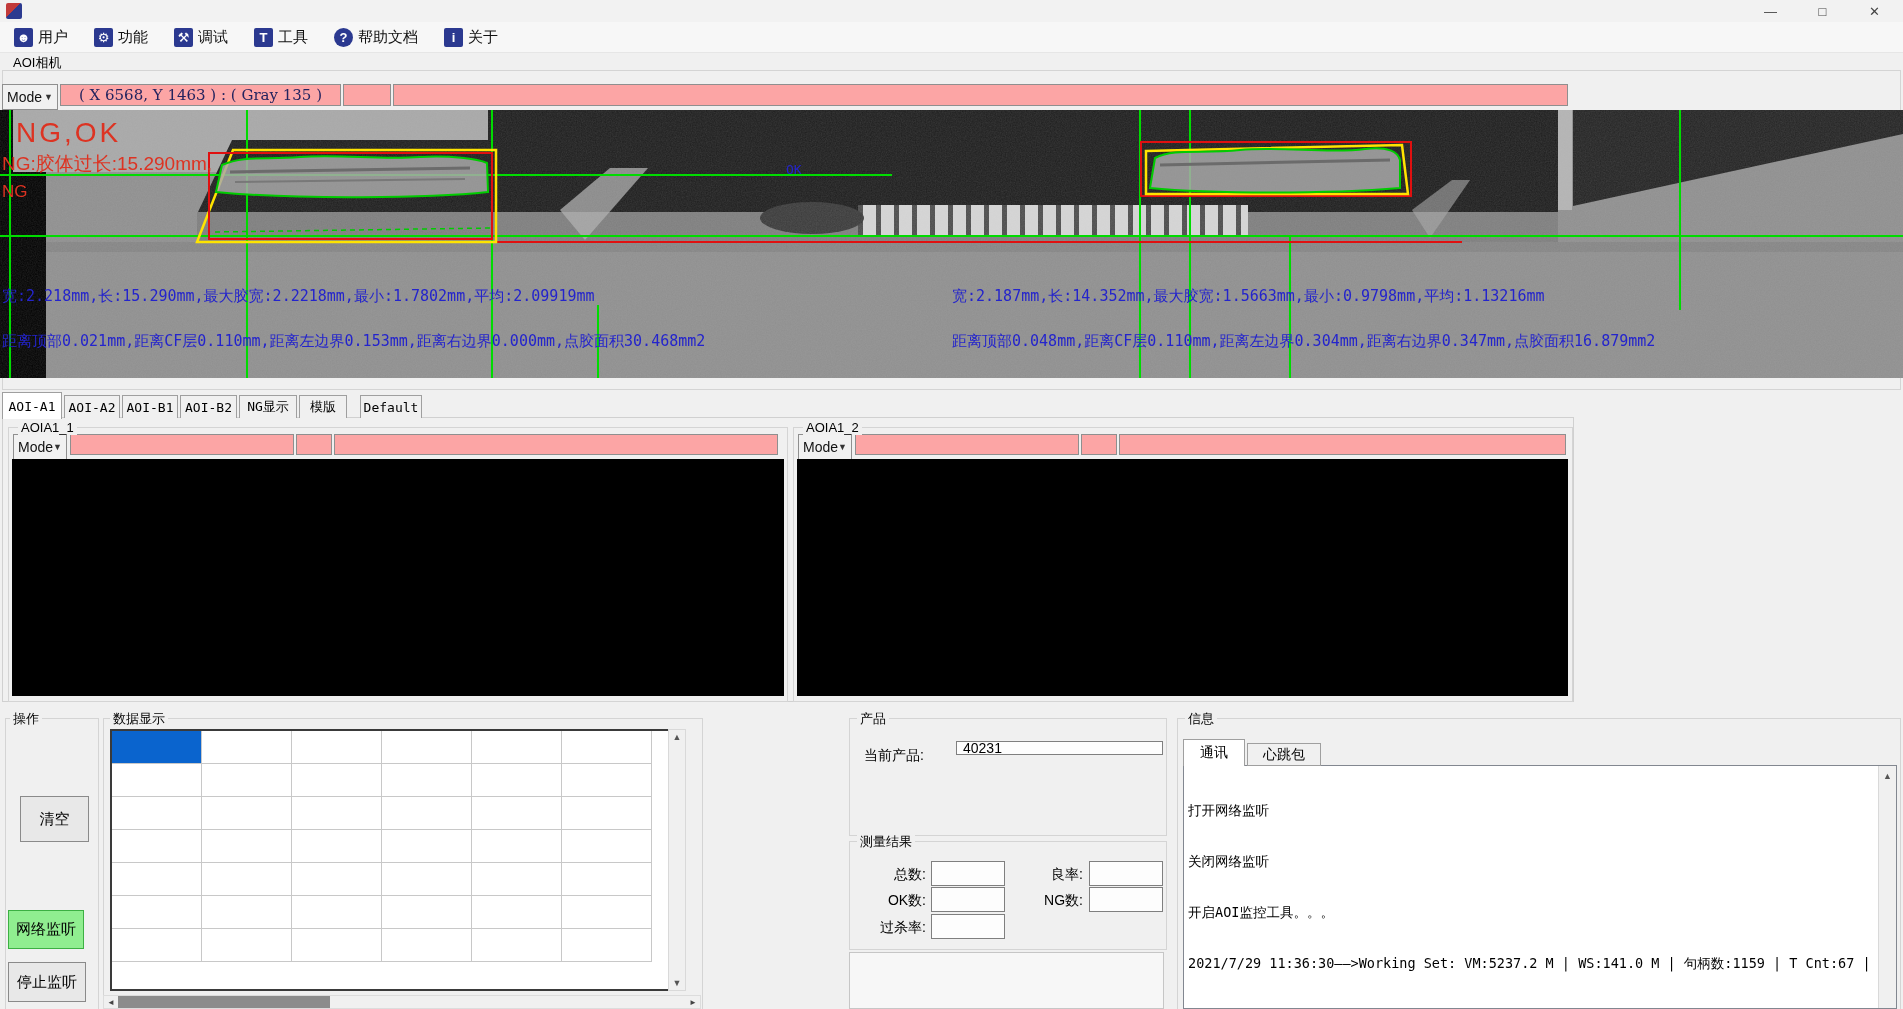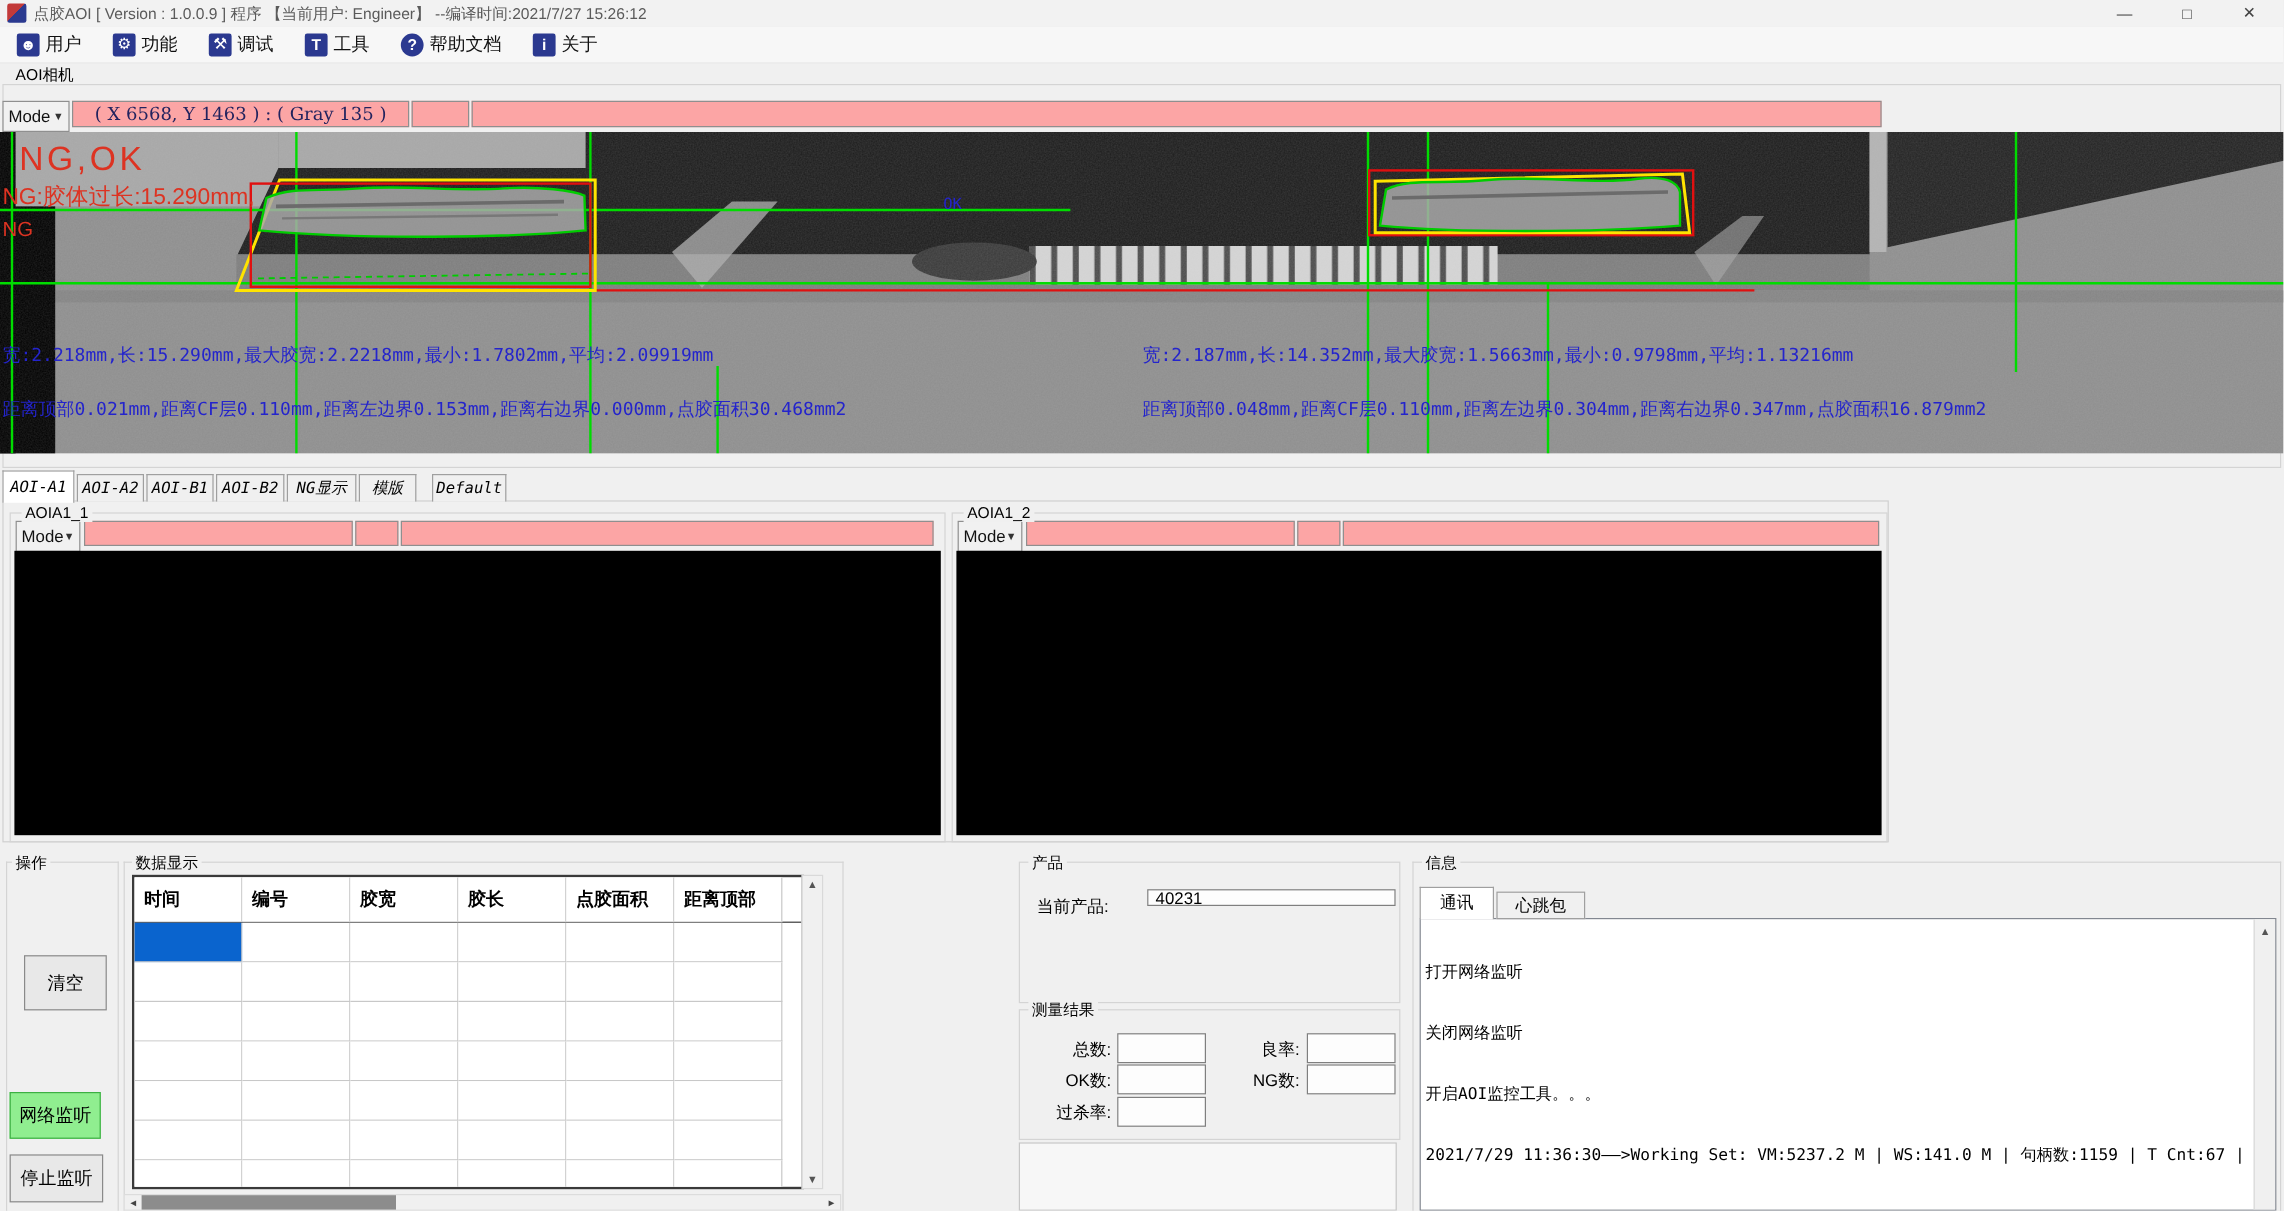--- a/index.html
+++ b/index.html
@@ -23,21 +23,21 @@
   
   .groupbox{border:1px solid #d4d4d4;}
   .grouplabel{font-size:13px;color:#000;background:#f0f0f0;padding:0 3px;line-height:15px;white-space:nowrap;z-index:2;}
   .field{background:#fca5a5;border:1px solid #8f8f8f;box-sizing:border-box;}
   .combo{background:#f1f1f1;border:1px solid #8f8f8f;box-sizing:border-box;display:flex;align-items:center;justify-content:space-between;padding:12px 4px;font-size:14px;color:#111;}
   .combo .arr{font-size:9px;color:#333;}
   .coordsfield{display:flex;align-items:center;justify-content:center;font-family:"DejaVu Serif","Liberation Serif",serif;font-size:15px;color:#23235e;}
   .blackpanel{background:#000;}
   
   .tab{top:395px;height:23px;background:#f0f0f0;border:1px solid #9f9f9f;border-bottom:none;box-sizing:border-box;
-       display:flex;align-items:center;justify-content:center;font-family:"DejaVu Sans Mono",monospace;font-size:13px;color:#000;z-index:2;font-style:italic;}
+       display:flex;align-items:center;justify-content:center;font-family:"DejaVu Sans Mono",monospace;font-size:13px;color:#000;z-index:2;}
   .tab.active{top:392px;height:27px;background:#fff;z-index:4;}
   .tabpage{left:2px;top:417px;width:1572px;height:285px;border:1px solid #d0d0d0;background:#f0f0f0;box-sizing:border-box;}
   
   .btn{background:#e8e8e8;border:1px solid #8a8a8a;display:flex;align-items:center;justify-content:center;font-size:15px;color:#000;box-sizing:border-box;}
   .btn.green{background:#90ee90;border:1px solid #3cb043;}
   
   .tableouter{left:110px;top:729px;width:560px;height:262px;border:2px solid #3a3a3a;background:#fff;box-sizing:border-box;overflow:hidden;}
   .thead{display:grid;grid-template-columns:repeat(6,90px);height:37px;border-bottom:1px solid #3a3a3a;}
   .thcell{border-right:1px solid #c8c8c8;display:flex;align-items:center;padding-left:8px;font-weight:bold;font-size:15px;box-sizing:border-box;background:#fff;}
   .tbody{display:grid;grid-template-columns:repeat(6,90px);grid-auto-rows:33px;}
@@ -57,21 +57,20 @@
   .infotab.active{background:#fff;border-bottom:none;z-index:3;}
   .logbox{left:1183px;top:765px;width:714px;height:244px;background:#fff;border:1px solid #828790;box-sizing:border-box;overflow:hidden;}
   .logtext{position:absolute;left:4px;top:2px;width:690px;font-family:"DejaVu Sans Mono","Liberation Mono",monospace;font-size:13.5px;line-height:17px;color:#000;white-space:pre;}
   .logscroll{position:absolute;right:0;top:0;width:17px;height:100%;background:#f0f0f0;border-left:1px solid #d9d9d9;display:flex;justify-content:center;}
 </style>
 </head>
 <body>
 
 <div class="abs titlebar">
   <div class="abs appicon"></div>
-  <div class="abs apptitle">点胶AOI [ Version : 1.0.0.9 ]  程序 【当前用户: Engineer】 --编译时间:2021/7/27 15:26:12</div>
   <div class="abs winbtn" style="left:1748px;">—</div>
   <div class="abs winbtn" style="left:1800px;">□</div>
   <div class="abs winbtn" style="left:1852px;">✕</div>
 </div>
 
 <div class="abs menubar">
   <div class="menuitem">
     <span class="micon">☻</span>
     <span>用户</span>
   </div>
@@ -207,28 +206,20 @@
 
 <div class="abs groupbox" style="left:5px;top:718px;width:92px;height:291px;border-bottom:none;"></div>
 <div class="abs grouplabel" style="left:10px;top:711px;">操作</div>
 <div class="abs btn" style="left:20px;top:796px;width:69px;height:46px;">清空</div>
 <div class="abs btn green" style="left:8px;top:910px;width:76px;height:39px;">网络监听</div>
 <div class="abs btn" style="left:8px;top:962px;width:78px;height:40px;">停止监听</div>
 
 <div class="abs groupbox" style="left:103px;top:718px;width:598px;height:291px;border-bottom:none;"></div>
 <div class="abs grouplabel" style="left:110px;top:711px;">数据显示</div>
 <div class="abs tableouter">
-  <div class="thead">
-    <div class="thcell">时间</div>
-    <div class="thcell">编号</div>
-    <div class="thcell">胶宽</div>
-    <div class="thcell">胶长</div>
-    <div class="thcell">点胶面积</div>
-    <div class="thcell">距离顶部</div>
-  </div>
   <div class="tbody">
       <div class="tcell sel"></div>
       <div class="tcell"></div>
       <div class="tcell"></div>
       <div class="tcell"></div>
       <div class="tcell"></div>
       <div class="tcell"></div>
       <div class="tcell"></div>
       <div class="tcell"></div>
       <div class="tcell"></div>

